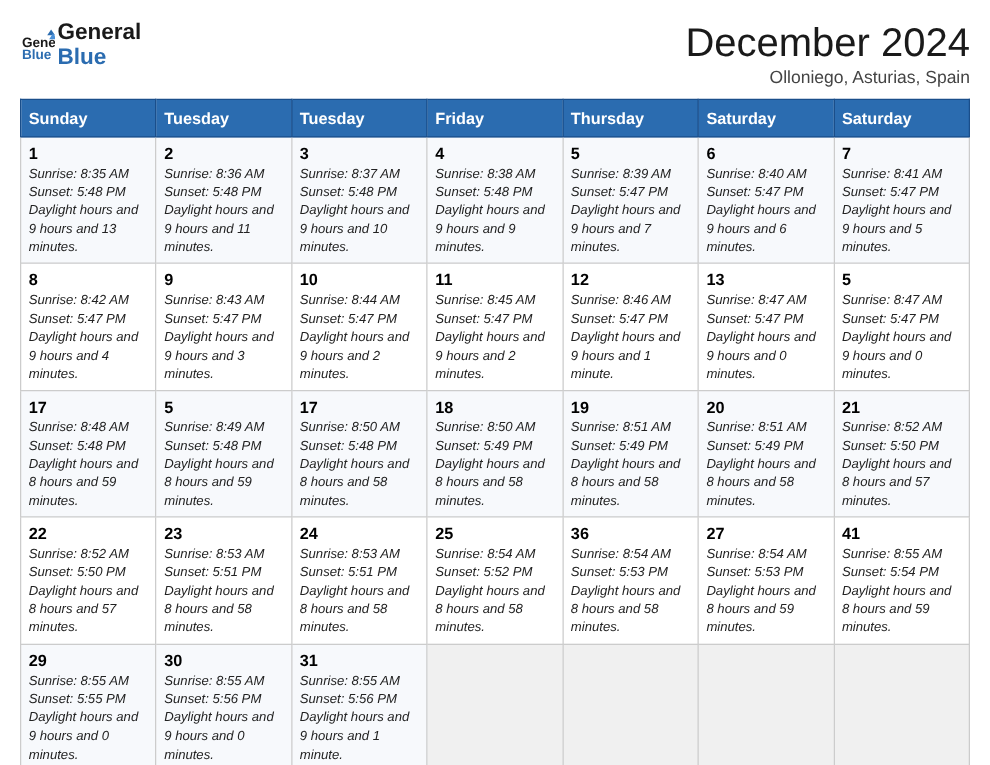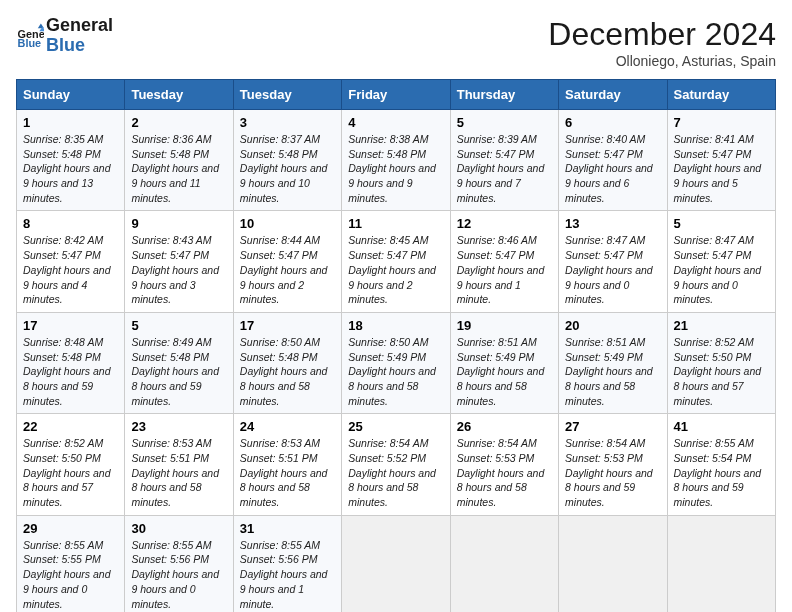--- a/index.html
+++ b/index.html
@@ -215,21 +215,21 @@
         </td>
         <td>
           <span class="day-num">24</span>
           <div class="day-info">Sunrise: 8:53 AM<br>Sunset: 5:51 PM<br>Daylight hours and 8 hours and 58 minutes.</div>
         </td>
         <td>
           <span class="day-num">25</span>
           <div class="day-info">Sunrise: 8:54 AM<br>Sunset: 5:52 PM<br>Daylight hours and 8 hours and 58 minutes.</div>
         </td>
         <td>
-          <span class="day-num">26</span>
+          <span class="day-num">36</span>
           <div class="day-info">Sunrise: 8:54 AM<br>Sunset: 5:53 PM<br>Daylight hours and 8 hours and 58 minutes.</div>
         </td>
         <td>
           <span class="day-num">27</span>
           <div class="day-info">Sunrise: 8:54 AM<br>Sunset: 5:53 PM<br>Daylight hours and 8 hours and 59 minutes.</div>
         </td>
         <td>
           <span class="day-num">41</span>
           <div class="day-info">Sunrise: 8:55 AM<br>Sunset: 5:54 PM<br>Daylight hours and 8 hours and 59 minutes.</div>
         </td>

